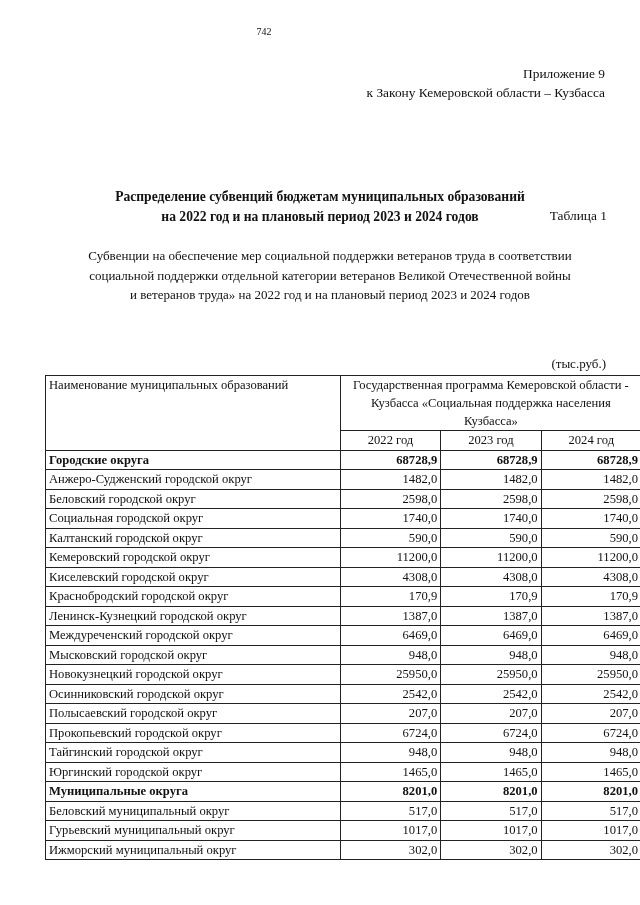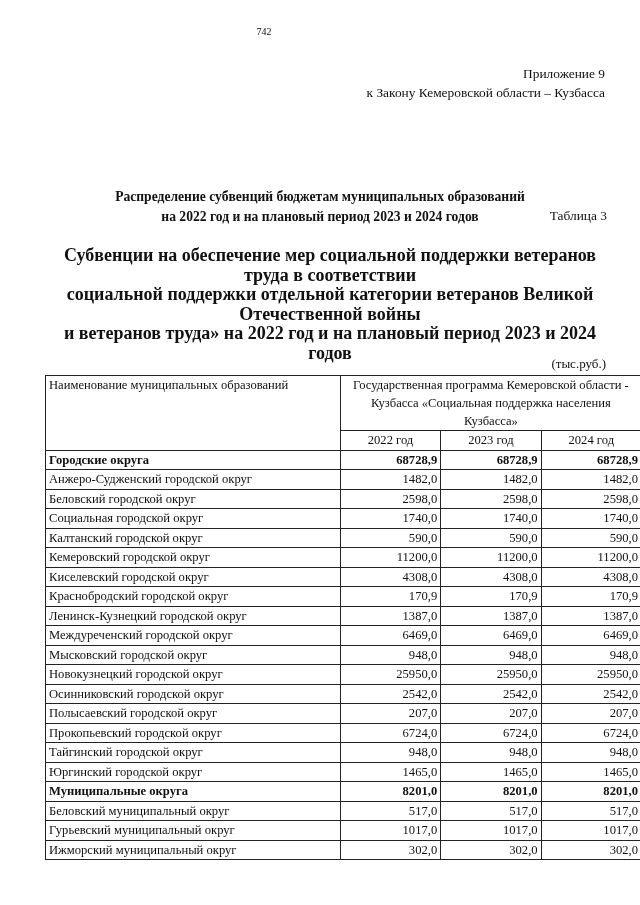--- a/index.html
+++ b/index.html
@@ -2,21 +2,21 @@
 <html><head>
 <meta charset="utf-8">
 <style>
   html, body { margin:0; padding:0; background:#ffffff; }
   body { width:640px; height:905px; position:relative; overflow:hidden;
          font-family:"Liberation Serif", "DejaVu Serif", serif; color:#111; }
   .page-number { position:absolute; top:26px; left:0; width:528px; text-align:center; font-size:10px; }
   .appendix { position:absolute; top:64px; right:35px; text-align:right; font-size:13.4px; line-height:19.2px; }
   .main-title { position:absolute; top:151px; left:0; width:640px; text-align:center; font-weight:bold; font-size:13.6px; line-height:19.5px;margin-top:36px; }
   .table-label { position:absolute; top:208px; right:33px; font-size:13.4px; }
-  .sub-title { position:absolute; top:246px; left:40px; width:580px; text-align:center; font-weight:bold; font-size:18px; line-height:19.5px; }
+  .sub-title { position:absolute; top:246px; left:40px; width:580px; text-align:center; font-weight:normal; font-size:13px; line-height:19.5px; }
   .units { position:absolute; top:356px; right:34px; font-size:13px; }
   table.data { position:absolute; top:375px; left:45px; width:597px; border-collapse:collapse; font-size:12.6px; }
   table.data td, table.data th { border:1px solid #222; padding:0 3px; height:18.5px; line-height:18px; font-weight:normal; }
   table.data col.c0 { width:279px; }
   table.data col.cy { width:95px; }
   th.name-head { text-align:left; vertical-align:top; padding-top:1px; }
   th.prog-head { text-align:center; line-height:19px; padding:1px 6px; }
   th.year { text-align:center;margin-top:48px; }
   td.num { text-align:right; }
   tr.group td { font-weight:bold; }
@@ -29,21 +29,21 @@
 <div class="appendix">
   <div>Приложение 9</div>
   <div>к Закону Кемеровской области – Кузбасса</div>
 </div>
 
 <div class="main-title">
   <div>Распределение субвенций бюджетам муниципальных образований</div>
   <div>на 2022 год и на плановый период 2023 и 2024 годов</div>
 </div>
 
-<div class="table-label">Таблица 3</div>
+<div class="table-label">Таблица 1</div>
 
 <div class="sub-title">
   <div>Субвенции на обеспечение мер социальной поддержки ветеранов труда в соответствии</div>
   <div>социальной поддержки отдельной категории ветеранов Великой Отечественной войны</div>
   <div>и ветеранов труда» на 2022 год и на плановый период 2023 и 2024 годов</div>
 </div>
 
 <div class="units">(тыс.руб.)</div>
 
 <table class="data">

